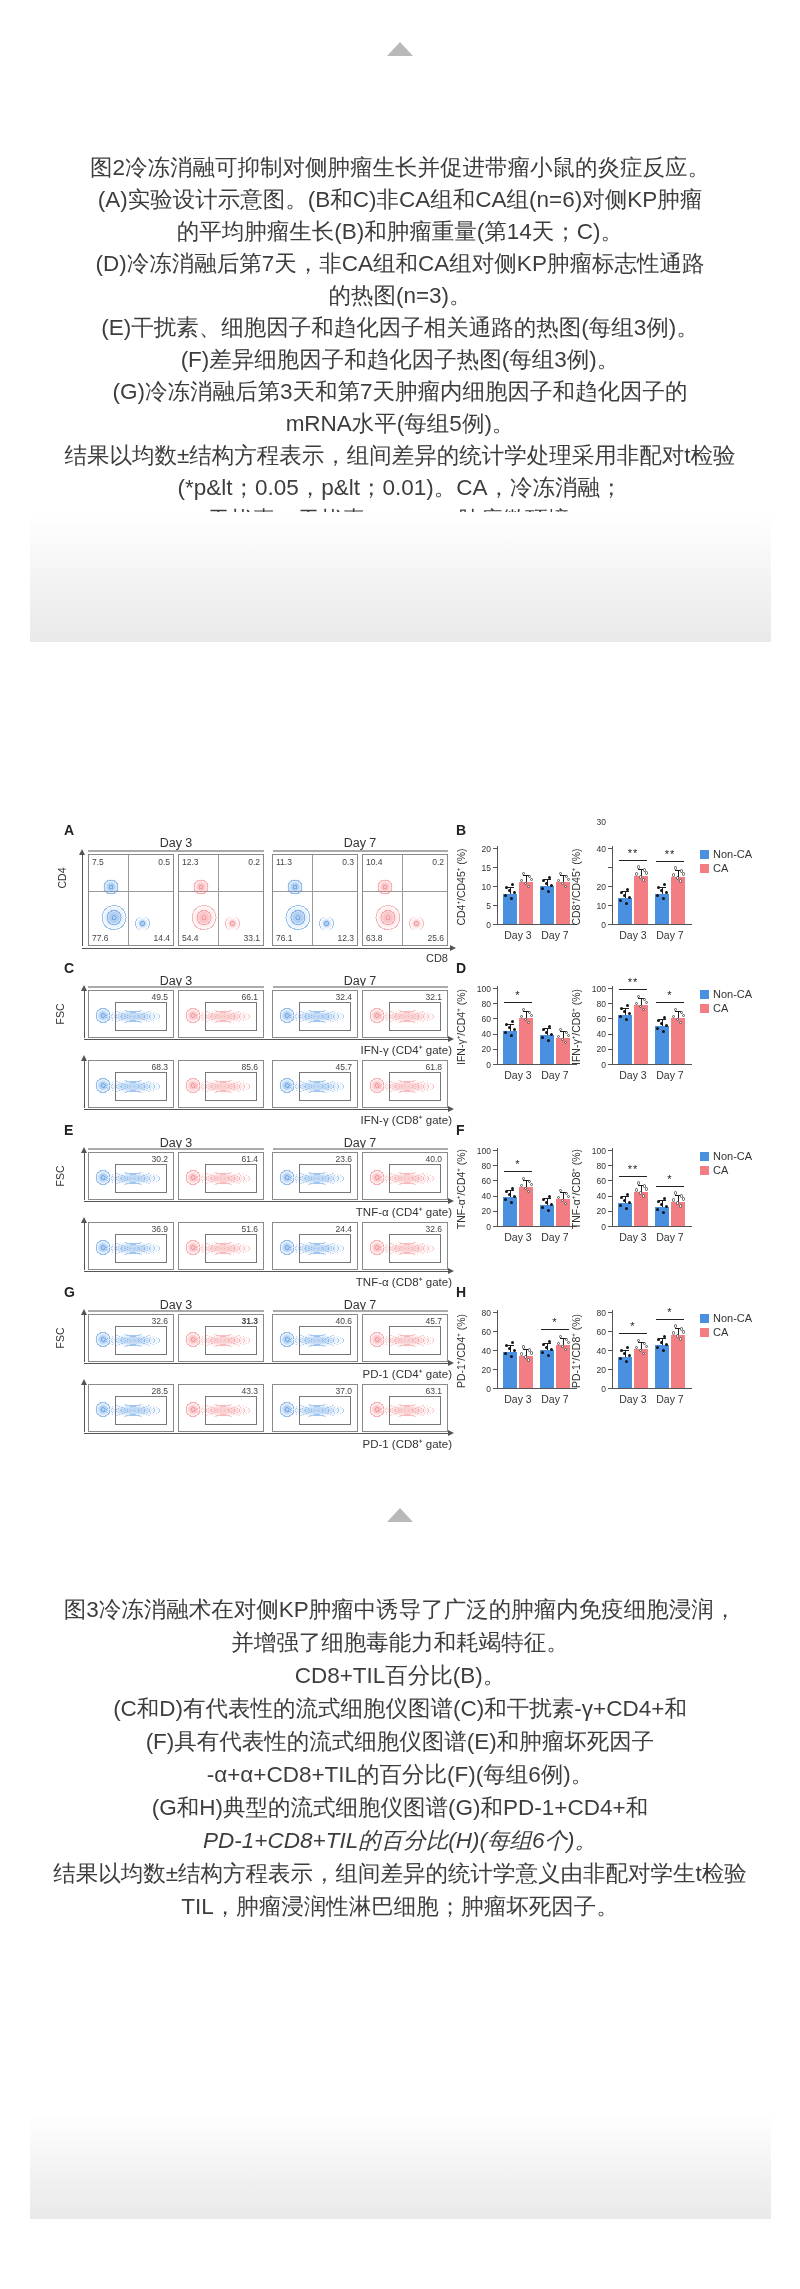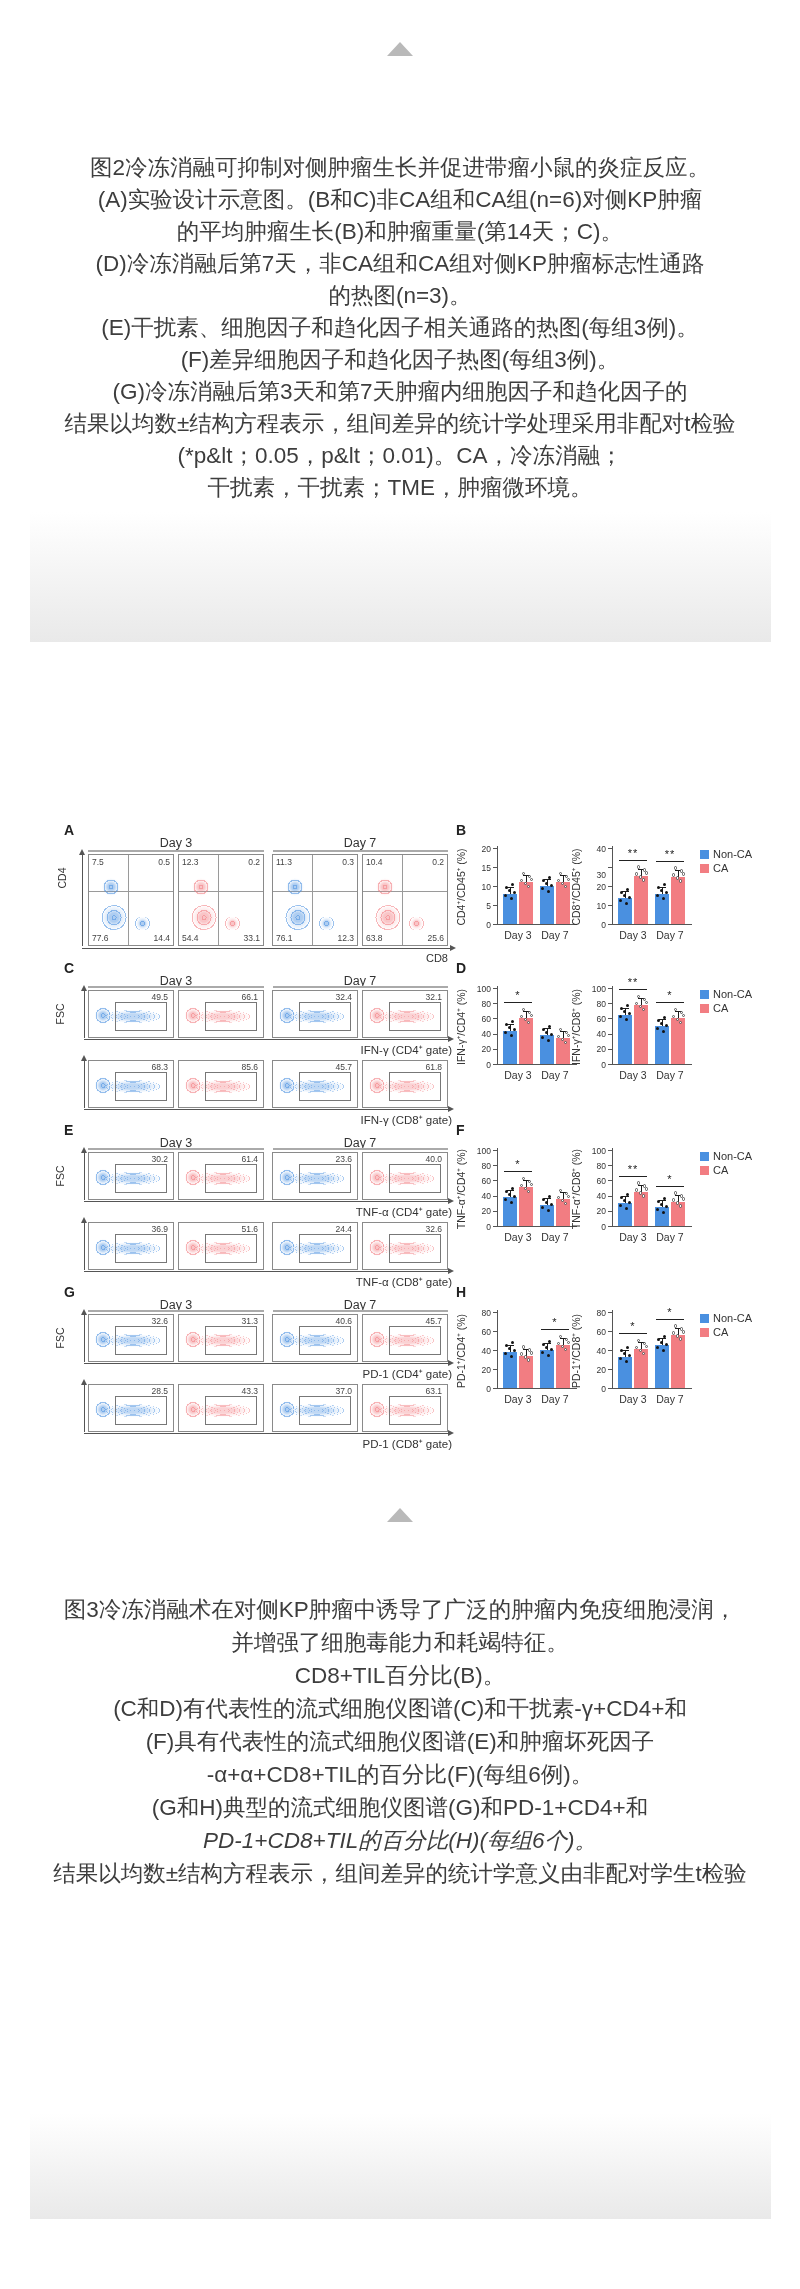--- a/index.html
+++ b/index.html
@@ -47,20 +47,21 @@
 
 <div id="caption-fig2" class="caption" style="top:152px;">
     <div class="cap-line">图2冷冻消融可抑制对侧肿瘤生长并促进带瘤小鼠的炎症反应。</div>
     <div class="cap-line">(A)实验设计示意图。(B和C)非CA组和CA组(n=6)对侧KP肿瘤</div>
     <div class="cap-line">的平均肿瘤生长(B)和肿瘤重量(第14天；C)。</div>
     <div class="cap-line">(D)冷冻消融后第7天，非CA组和CA组对侧KP肿瘤标志性通路</div>
     <div class="cap-line">的热图(n=3)。</div>
     <div class="cap-line">(E)干扰素、细胞因子和趋化因子相关通路的热图(每组3例)。</div>
     <div class="cap-line">(F)差异细胞因子和趋化因子热图(每组3例)。</div>
     <div class="cap-line">(G)冷冻消融后第3天和第7天肿瘤内细胞因子和趋化因子的</div>
+    <div class="cap-line">mRNA水平(每组5例)。</div>
     <div class="cap-line">结果以均数±结构方程表示，组间差异的统计学处理采用非配对t检验</div>
     <div class="cap-line">(*p&amp;lt；0.05，p&amp;lt；0.01)。CA，冷冻消融；</div>
     <div class="cap-line">干扰素，干扰素；TME，肿瘤微环境。</div>
   </div>
 
 <div class="abs fade-band" style="left:30px;top:512px;width:741px;height:130px;"></div>
 
 <div id="figure">
     <div class="p-label" style="left: 64px; top: 822px;">A</div>
     <div class="day-head" style="left: 116px; top: 836px;">Day 3</div>
@@ -259,21 +260,21 @@
     <div class="fbox" style="left: 88px; top: 1314px; width: 86px; height: 48px;">
       <div class="blob" style="left: 5px; top: 16px; width: 18px; height: 17px; background: repeating-radial-gradient(circle closest-side, transparent 0px, transparent 1.5px, rgba(74, 144, 224, 0.55) 1.5px, rgba(74, 144, 224, 0.55) 2.5px, transparent 2.5px, transparent 5px), radial-gradient(circle closest-side, rgba(74, 144, 224, 0.45) 0px, rgba(74, 144, 224, 0.45) 35%, rgba(74, 144, 224, 0.15) 65%, transparent 100%);"></div>
       <div class="blob" style="left: 16px; top: 19px; width: 56px; height: 13px; background: repeating-radial-gradient(closest-side, transparent 0px, transparent 1.5px, rgba(74, 144, 224, 0.45) 1.5px, rgba(74, 144, 224, 0.45) 2.5px, transparent 2.5px, transparent 5px), radial-gradient(closest-side, rgba(74, 144, 224, 0.35) 0px, rgba(74, 144, 224, 0.35) 40%, rgba(74, 144, 224, 0.12) 70%, transparent 100%);"></div>
       <div class="gate-rect" style="left: 26px; top: 11px; width: 52px; height: 29px;"></div>
       <div class="gate-val" style="right: 5px; top: 1px; width: 40px;">32.6</div>
     </div>
     <div class="fbox" style="left: 178px; top: 1314px; width: 86px; height: 48px;">
       <div class="blob" style="left: 5px; top: 16px; width: 18px; height: 17px; background: repeating-radial-gradient(circle closest-side, transparent 0px, transparent 1.5px, rgba(242, 125, 130, 0.55) 1.5px, rgba(242, 125, 130, 0.55) 2.5px, transparent 2.5px, transparent 5px), radial-gradient(circle closest-side, rgba(242, 125, 130, 0.45) 0px, rgba(242, 125, 130, 0.45) 35%, rgba(242, 125, 130, 0.15) 65%, transparent 100%);"></div>
       <div class="blob" style="left: 16px; top: 19px; width: 56px; height: 13px; background: repeating-radial-gradient(closest-side, transparent 0px, transparent 1.5px, rgba(242, 125, 130, 0.45) 1.5px, rgba(242, 125, 130, 0.45) 2.5px, transparent 2.5px, transparent 5px), radial-gradient(closest-side, rgba(242, 125, 130, 0.35) 0px, rgba(242, 125, 130, 0.35) 40%, rgba(242, 125, 130, 0.12) 70%, transparent 100%);"></div>
       <div class="gate-rect" style="left: 26px; top: 11px; width: 52px; height: 29px;"></div>
-      <div class="gate-val" style="right: 5px; top: 1px; width: 40px;">31.3</div>
+      <div class="gate-val" style="right: 5px; top: 1px; width: 40px; font-weight: bold;">31.3</div>
     </div>
     <div class="fbox" style="left: 272px; top: 1314px; width: 86px; height: 48px;">
       <div class="blob" style="left: 5px; top: 16px; width: 18px; height: 17px; background: repeating-radial-gradient(circle closest-side, transparent 0px, transparent 1.5px, rgba(74, 144, 224, 0.55) 1.5px, rgba(74, 144, 224, 0.55) 2.5px, transparent 2.5px, transparent 5px), radial-gradient(circle closest-side, rgba(74, 144, 224, 0.45) 0px, rgba(74, 144, 224, 0.45) 35%, rgba(74, 144, 224, 0.15) 65%, transparent 100%);"></div>
       <div class="blob" style="left: 16px; top: 19px; width: 56px; height: 13px; background: repeating-radial-gradient(closest-side, transparent 0px, transparent 1.5px, rgba(74, 144, 224, 0.45) 1.5px, rgba(74, 144, 224, 0.45) 2.5px, transparent 2.5px, transparent 5px), radial-gradient(closest-side, rgba(74, 144, 224, 0.35) 0px, rgba(74, 144, 224, 0.35) 40%, rgba(74, 144, 224, 0.12) 70%, transparent 100%);"></div>
       <div class="gate-rect" style="left: 26px; top: 11px; width: 52px; height: 29px;"></div>
       <div class="gate-val" style="right: 5px; top: 1px; width: 40px;">40.6</div>
     </div>
     <div class="fbox" style="left: 362px; top: 1314px; width: 86px; height: 48px;">
       <div class="blob" style="left: 5px; top: 16px; width: 18px; height: 17px; background: repeating-radial-gradient(circle closest-side, transparent 0px, transparent 1.5px, rgba(242, 125, 130, 0.55) 1.5px, rgba(242, 125, 130, 0.55) 2.5px, transparent 2.5px, transparent 5px), radial-gradient(circle closest-side, rgba(242, 125, 130, 0.45) 0px, rgba(242, 125, 130, 0.45) 35%, rgba(242, 125, 130, 0.15) 65%, transparent 100%);"></div>
       <div class="blob" style="left: 16px; top: 19px; width: 56px; height: 13px; background: repeating-radial-gradient(closest-side, transparent 0px, transparent 1.5px, rgba(242, 125, 130, 0.45) 1.5px, rgba(242, 125, 130, 0.45) 2.5px, transparent 2.5px, transparent 5px), radial-gradient(closest-side, rgba(242, 125, 130, 0.35) 0px, rgba(242, 125, 130, 0.35) 40%, rgba(242, 125, 130, 0.12) 70%, transparent 100%);"></div>
@@ -364,21 +365,21 @@
     <div class="rot-label" style="left: 521px; top: 880px; width: 110px;">CD8⁺/CD45⁺ (%)</div>
     <div class="axis-v" style="left: 612px; top: 846px; height: 78px;"></div>
     <div class="axis-h" style="left: 612px; top: 924px; width: 80px;"></div>
     <div class="tick-line" style="left: 608px; top: 924px; width: 4px;"></div>
     <div class="tick-lab" style="left: 584px; top: 919.5px; width: 22px;">0</div>
     <div class="tick-line" style="left: 608px; top: 905px; width: 4px;"></div>
     <div class="tick-lab" style="left: 584px; top: 900.5px; width: 22px;">10</div>
     <div class="tick-line" style="left: 608px; top: 886px; width: 4px;"></div>
     <div class="tick-lab" style="left: 584px; top: 881.5px; width: 22px;">20</div>
     <div class="tick-line" style="left: 608px; top: 867px; width: 4px;"></div>
-    <div class="tick-lab" style="left: 584px; top: 870px; width: 22px;">30</div>
+    <div class="tick-lab" style="left: 584px; top: 817px; width: 22px;">30</div>
     <div class="tick-line" style="left: 608px; top: 848px; width: 4px;"></div>
     <div class="tick-lab" style="left: 584px; top: 843.5px; width: 22px;">40</div>
     <div class="bar" style="left: 618px; top: 898.35px; width: 14px; height: 25.65px; background: rgb(74, 144, 224);"></div>
     <div class="bar" style="left: 634px; top: 875.55px; width: 14px; height: 48.45px; background: rgb(242, 125, 130);"></div>
     <div class="err" style="left: 624.5px; top: 891.35px; width: 1px; height: 7px;"></div>
     <div class="err" style="left: 621.5px; top: 891.35px; width: 7px; height: 1px;"></div>
     <div class="dot" style="left: 619.5px; top: 890.85px;"></div>
     <div class="dot" style="left: 625.5px; top: 887.85px;"></div>
     <div class="dot" style="left: 622.5px; top: 893.85px;"></div>
     <div class="dot" style="left: 627.5px; top: 895.85px;"></div>
@@ -772,15 +773,16 @@
 <div id="caption-fig3" class="caption" style="top:1593px;">
     <div class="cap-line" style="line-height: 33px; height: 33px;">图3冷冻消融术在对侧KP肿瘤中诱导了广泛的肿瘤内免疫细胞浸润，</div>
     <div class="cap-line" style="line-height: 33px; height: 33px;">并增强了细胞毒能力和耗竭特征。</div>
     <div class="cap-line" style="line-height: 33px; height: 33px;">CD8+TIL百分比(B)。</div>
     <div class="cap-line" style="line-height: 33px; height: 33px;">(C和D)有代表性的流式细胞仪图谱(C)和干扰素-γ+CD4+和</div>
     <div class="cap-line" style="line-height: 33px; height: 33px;">(F)具有代表性的流式细胞仪图谱(E)和肿瘤坏死因子</div>
     <div class="cap-line" style="line-height: 33px; height: 33px;">-α+α+CD8+TIL的百分比(F)(每组6例)。</div>
     <div class="cap-line" style="line-height: 33px; height: 33px;">(G和H)典型的流式细胞仪图谱(G)和PD-1+CD4+和</div>
     <div class="cap-line" style="line-height: 33px; height: 33px; font-style: italic;">PD-1+CD8+TIL的百分比(H)(每组6个)。</div>
     <div class="cap-line" style="line-height: 33px; height: 33px;">结果以均数±结构方程表示，组间差异的统计学意义由非配对学生t检验</div>
+    <div class="cap-line" style="line-height: 33px; height: 33px;">TIL，肿瘤浸润性淋巴细胞；肿瘤坏死因子。</div>
   </div>
 
 <div class="abs fade-band" style="left:30px;top:2113px;width:741px;height:106px;"></div>
 
 </body></html>

